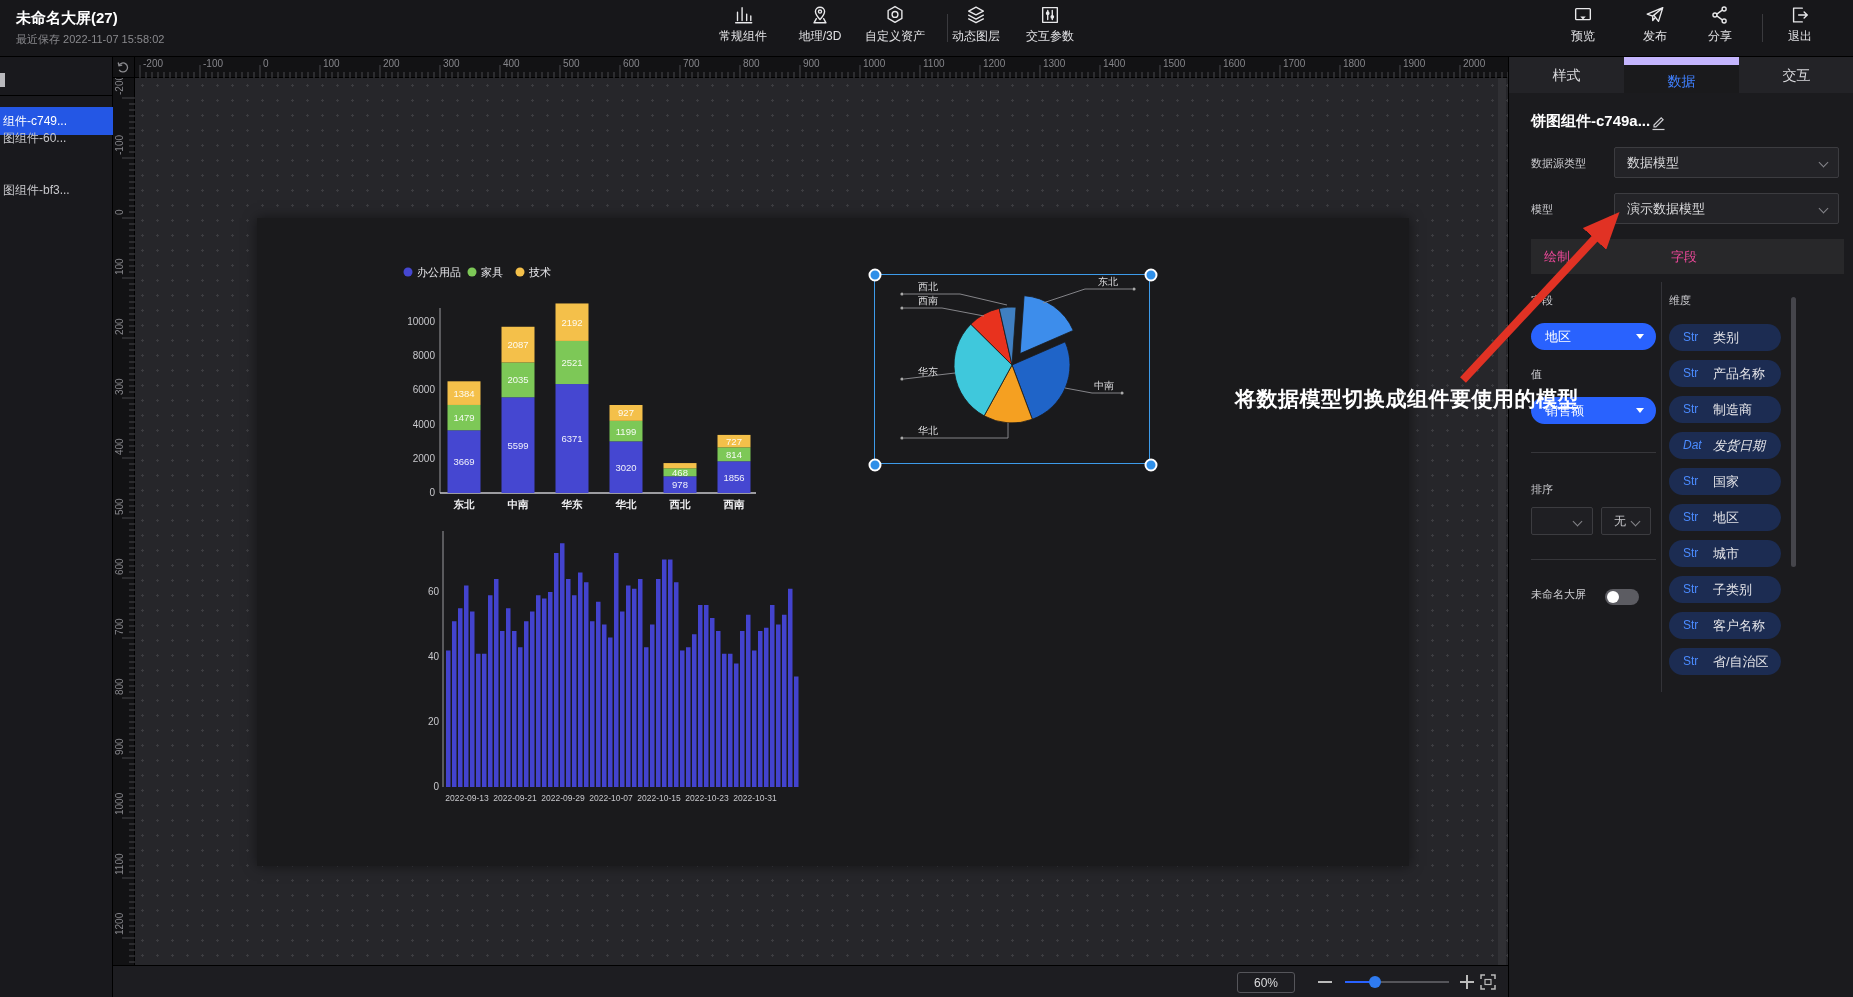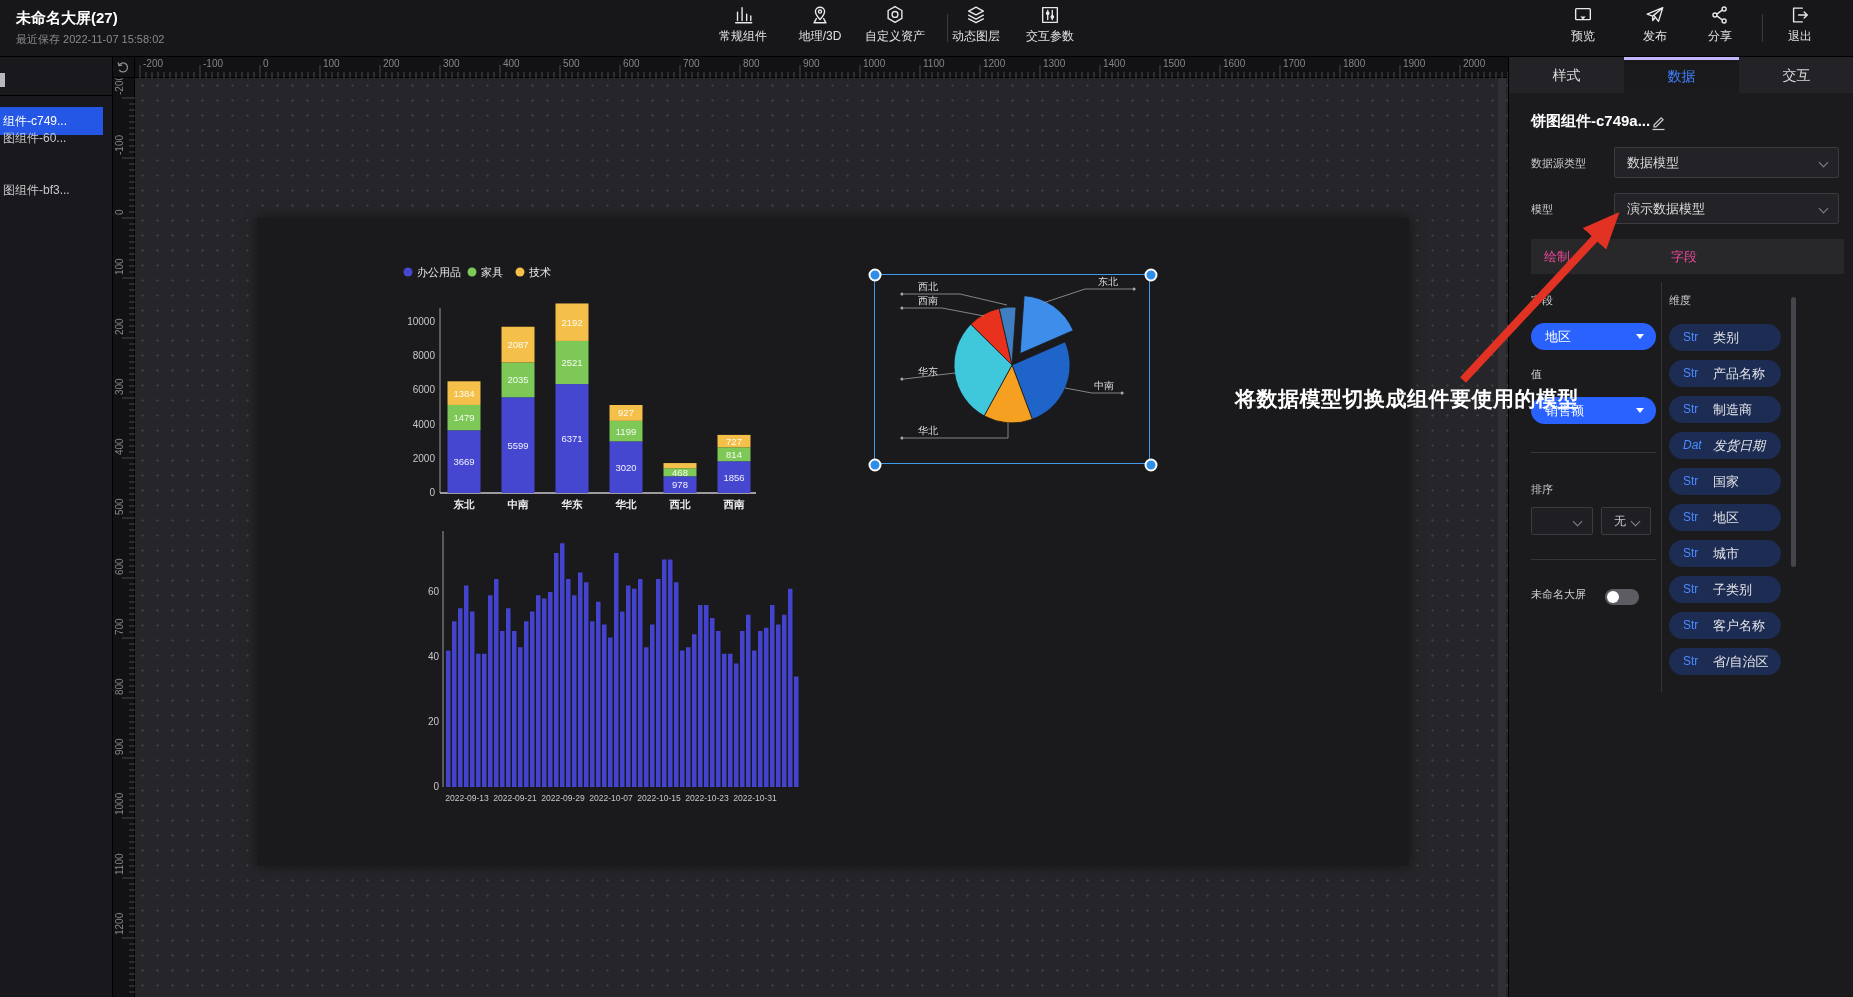--- a/index.html
+++ b/index.html
@@ -16,21 +16,21 @@
   .tool-item svg { display:block; margin:0 auto; }
   .tool-label { display:block; margin-top:2px; font-size:12px; color:#e0e0e3; white-space:nowrap; }
   .hdr-divider { position:absolute; top:14px; width:1px; height:28px; background:#3a3a3e; }
   .icon-stroke { stroke:#e8e8ea; fill:none; stroke-width:1.5; stroke-linecap:round; stroke-linejoin:round; }
 
   
   #layers-panel { position:absolute; left:0; top:57px; width:113px; height:940px;
     background:#19191d; z-index:3; border-right:1px solid #000; }
   #layers-header { position:absolute; left:0; top:0; width:113px; height:39px; border-bottom:1px solid #000; }
   #layers-header-icon { position:absolute; left:0; top:16px; width:5px; height:14px; background:#b9b9bd; }
-  .layer-item { position:absolute; left:0; width:103px; height:26px; line-height:26px;
+  .layer-item { position:absolute; left:0; width:113px; height:26px; line-height:26px;
     font-size:12px; color:#c8c8cc; padding-left:3px; white-space:nowrap; overflow:hidden; cursor:pointer; }
   .layer-item.selected { background:#2457e5; color:#fff; height:28px; line-height:28px; }
 
   
   #ruler-corner { position:absolute; left:113px; top:57px; width:22px; height:21px;
     background:#121214; border-right:1px solid #000; border-bottom:1px solid #000; z-index:4; }
   #h-ruler { position:absolute; left:135px; top:57px; width:1373px; height:21px;
     background:#121214; border-bottom:1px solid #000; z-index:4; }
   #v-ruler { position:absolute; left:113px; top:78px; width:22px; height:919px;
     background:#121214; border-right:1px solid #000; z-index:4; }
@@ -70,21 +70,21 @@
   #zoom-plus { position:absolute; left:1347px; top:9px; width:14px; height:14px; cursor:pointer; }
   #zoom-plus::before { content:""; position:absolute; left:0; top:6px; width:14px; height:2px; background:#bbb; }
   #zoom-plus::after { content:""; position:absolute; left:6px; top:0; width:2px; height:14px; background:#bbb; }
   #fit-icon { position:absolute; left:1367px; top:8px; cursor:pointer; }
 
   
   #right-panel { position:absolute; left:1508px; top:57px; width:345px; height:940px;
     background:#1b1b1e; border-left:1px solid #000; z-index:4; }
   .rp-tab { position:absolute; top:0; width:115px; height:36px; background:#232327;
     color:#d8d8dc; font-size:14px; text-align:center; line-height:36px; cursor:pointer; }
-  .rp-tab.active { background:#1a1a1c; color:#4080ff; border-top:3px solid #c4b5fd; line-height:33px; }
+  .rp-tab.active { background:#1a1a1c; color:#4080ff; border-top:8px solid #c4b5fd; line-height:33px; }
   #comp-name { position:absolute; left:22px; top:55px; font-size:15px; font-weight:bold; color:#fff; }
   #edit-icon { position:absolute; left:142px; top:57px; cursor:pointer; }
   .rp-label { position:absolute; left:22px; font-size:11px; color:#cdcdd1; }
   .rp-select { position:absolute; left:105px; width:225px; height:31px; background:#232327;
     border:1px solid #3c3c40; border-radius:2px; color:#dcdcde; font-size:13px;
     line-height:29px; padding-left:12px; cursor:pointer; }
   .chev { position:absolute; right:11px; top:11px; width:7px; height:7px;
     border-right:1.5px solid #85858a; border-bottom:1.5px solid #85858a; transform:rotate(45deg); }
   #subtab-bar { position:absolute; left:22px; top:182px; width:313px; height:35px; background:#28282a; }
   .subtab { position:absolute; top:0; height:35px; line-height:35px; font-size:13px; color:#ec4899; cursor:pointer; }
@@ -807,20 +807,33 @@
   <div id="annotation-text">将数据模型切换成组件要使用的模型</div>
   <svg id="annotation-arrow">
     <defs>
       <marker id="arrow-head" markerWidth="4.6" markerHeight="4" refX="3.4" refY="2" orient="auto">
         <path d="M0,0 L4.6,2 L0,4 z" fill="#e13224"></path>
       </marker>
     </defs>
     <line x1="33" y1="205" x2="183" y2="44" stroke="#e13224" stroke-width="8" marker-end="url(#arrow-head)"></line>
   </svg>
 
+  <div id="bottom-bar">
+    <div id="zoom-value">60%</div>
+    <div id="zoom-minus"></div>
+    <div id="zoom-slider">
+      <div id="zoom-slider-fill"></div>
+      <div id="zoom-handle"></div>
+    </div>
+    <div id="zoom-plus"></div>
+    <svg id="fit-icon" width="16" height="16" viewBox="0 0 16 16">
+      <path d="M1 5V1h4M11 1h4v4M15 11v4h-4M5 15H1v-4" stroke="#bbb" fill="none" stroke-width="1.5"></path>
+      <rect x="5" y="5.5" width="6" height="5" fill="none" stroke="#bbb" stroke-width="1.2"></rect>
+    </svg>
+  </div>
 
   <div id="right-panel">
     <div class="rp-tab" style="left:0">样式</div>
     <div class="rp-tab active" style="left:115px">数据</div>
     <div class="rp-tab" style="left:230px">交互</div>
 
     <div id="comp-name">饼图组件-c749a...</div>
     <svg id="edit-icon" width="15" height="17" viewBox="0 0 15 17">
       <path d="M3 11l7.2-7.2 1.9 1.9L4.9 12.9H3z" stroke="#cfcfd3" fill="none" stroke-width="1.2"></path>
       <line x1="1.5" y1="15.5" x2="13.5" y2="15.5" stroke="#cfcfd3" stroke-width="1.2"></line>

